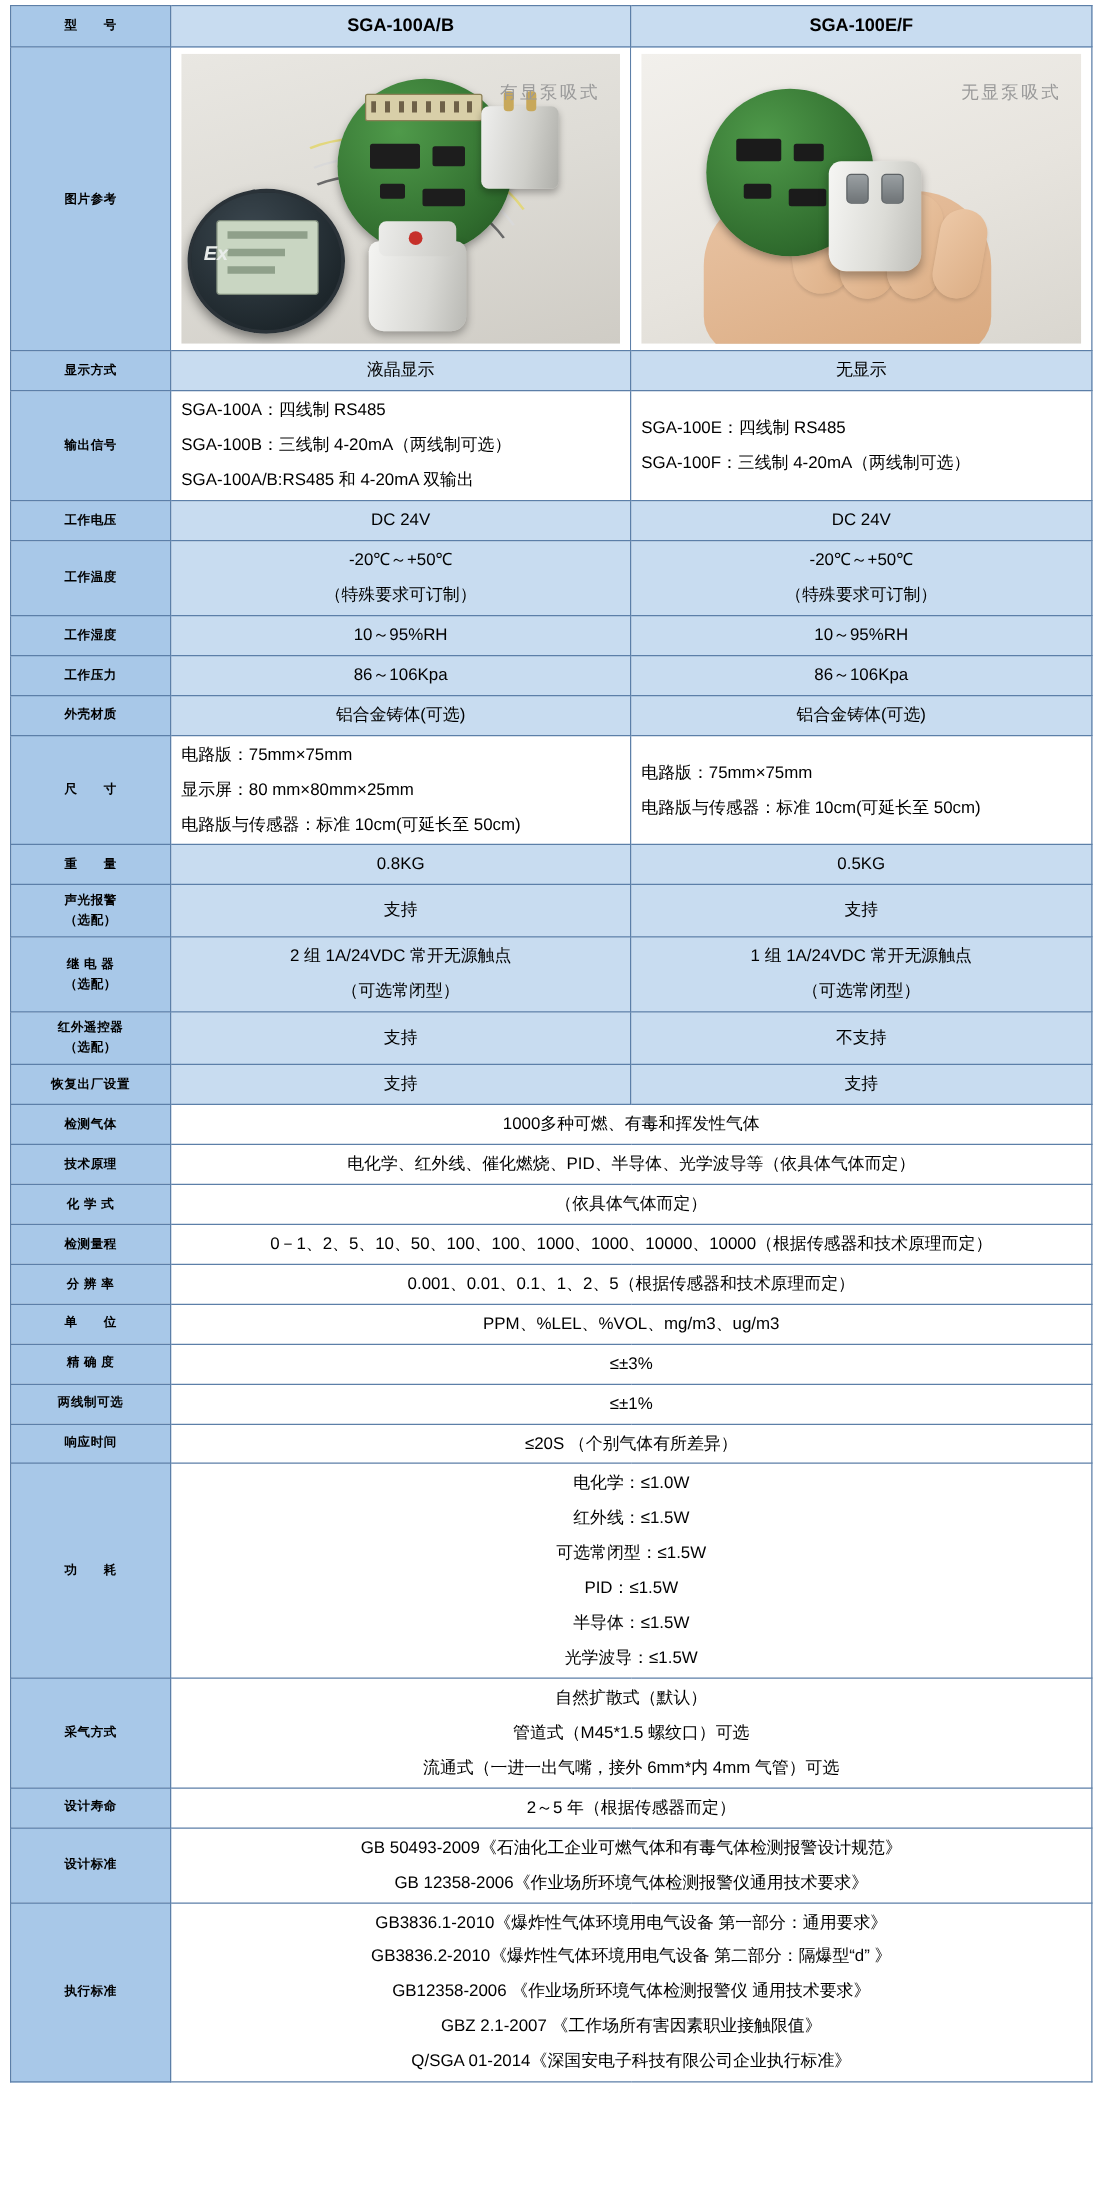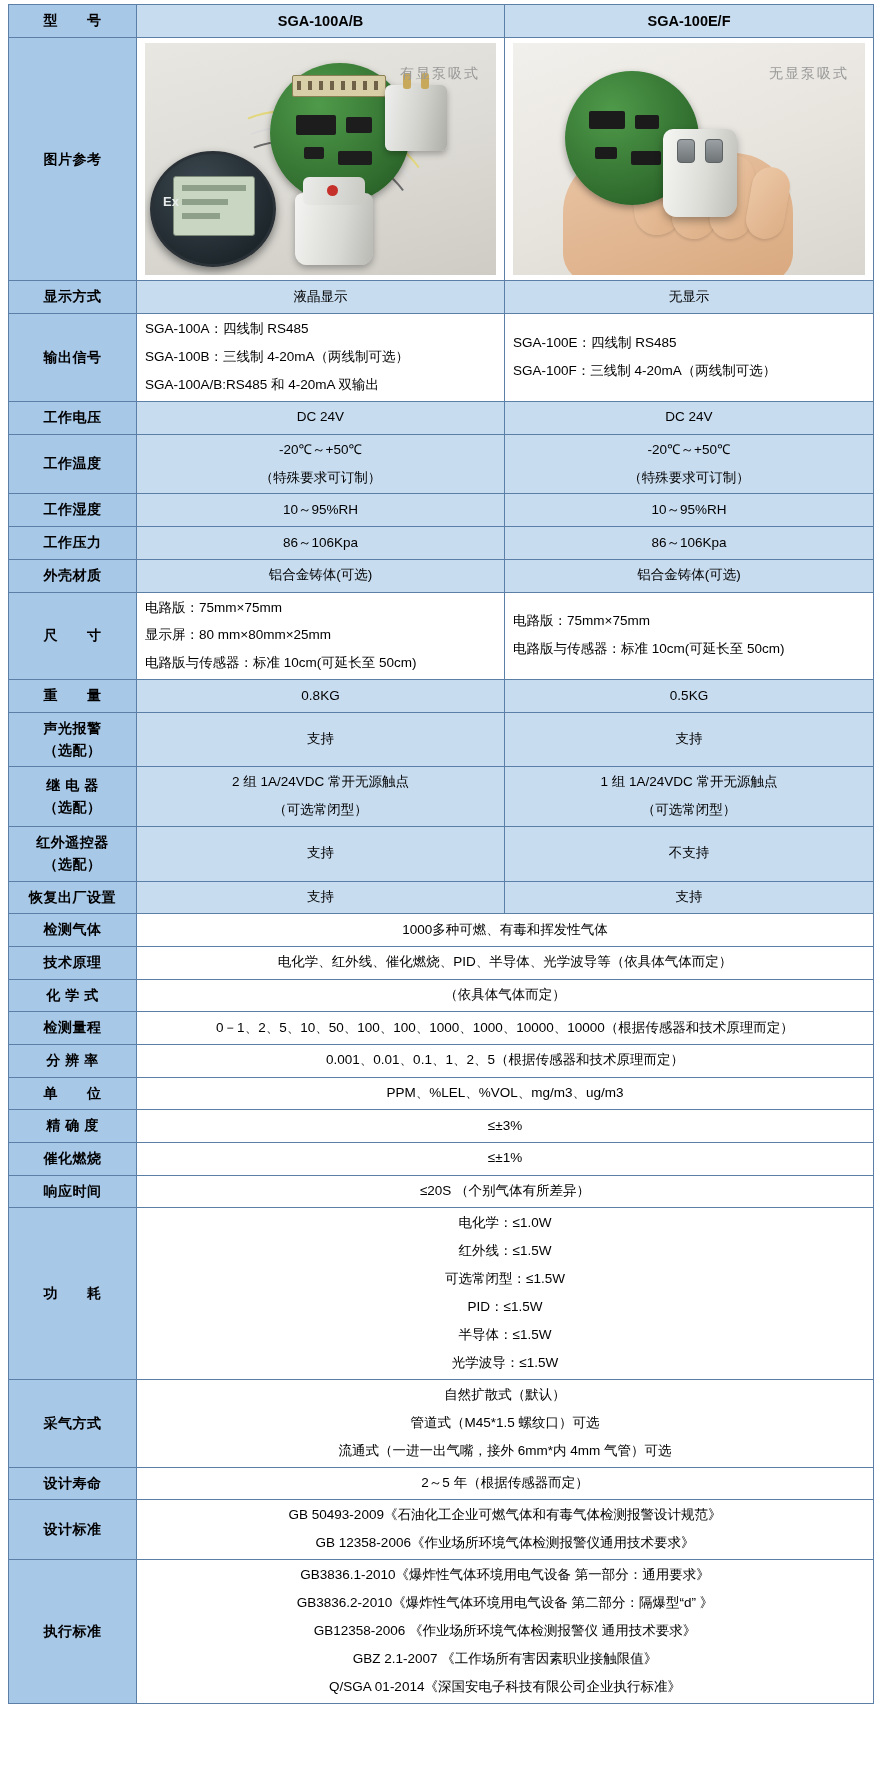--- a/index.html
+++ b/index.html
@@ -27,21 +27,21 @@
     border: 1px solid #5c7fa8;
     vertical-align: middle;
     padding: 5px 8px;
     line-height: 1.55;
   }
   td.label {
     background: #a8c8e8;
     text-align: center;
     font-weight: bold;
     width: 128px;
-    font-size: 14px;
+    font-size: 10px;
     letter-spacing: 0.5px;
     padding: 6px 2px;
   }
   td.val {
     background: #c8dcf0;
     text-align: center;
   }
   td.val-left {
     background: #c8dcf0;
     text-align: left;
@@ -149,21 +149,22 @@
   }
   .meter .face .bar {
     position: absolute;
     left: 8px; right: 8px;
     height: 6px;
     background: #8fa08a;
   }
   .meter .ex {
     position: absolute;
     left: 10px; top: 38px;
-    font-size: 13px; font-weight: bold; color: #e8ecea;
+    font-size: 16px; font-weight: bold; color: #e8ecea;
+    font-style: italic;
   }
   .sensor-white {
     position: absolute;
     left: 150px; top: 150px;
     width: 78px; height: 72px;
     border-radius: 8px 8px 12px 12px;
     background: linear-gradient(100deg, #f4f4f2 0%, #d8d8d4 60%, #b9b9b4 100%);
     box-shadow: 0 3px 7px rgba(0,0,0,.3);
   }
   .sensor-white .cap {
@@ -498,21 +499,21 @@
             <span class="cellline" style="margin-top: 0px;">PPM、%LEL、%VOL、mg/m3、ug/m3</span>
           </td>
         </tr>
         <tr>
           <td class="label">精 确 度</td>
           <td class="val white" colspan="2">
             <span class="cellline" style="margin-top: 0px;">≤±3%</span>
           </td>
         </tr>
         <tr>
-          <td class="label">催化燃烧</td>
+          <td class="label">两线制可选</td>
           <td class="val white" colspan="2">
             <span class="cellline" style="margin-top: 0px;">≤±1%</span>
           </td>
         </tr>
         <tr>
           <td class="label">响应时间</td>
           <td class="val white" colspan="2">
             <span class="cellline" style="margin-top: 0px;">≤20S  （个别气体有所差异）</span>
           </td>
         </tr>

